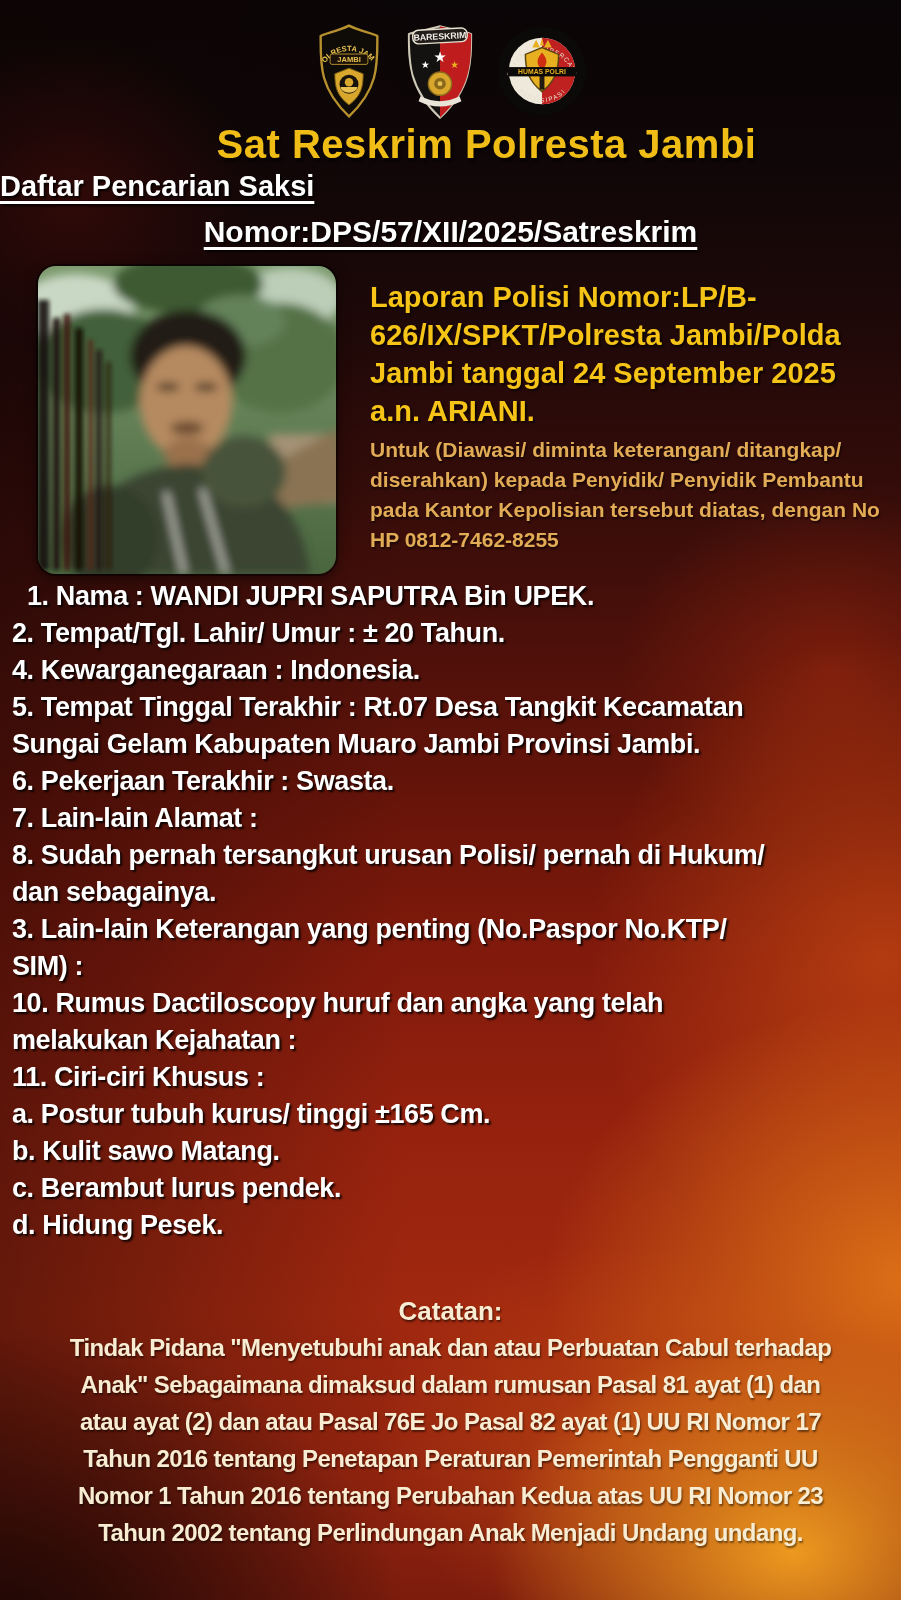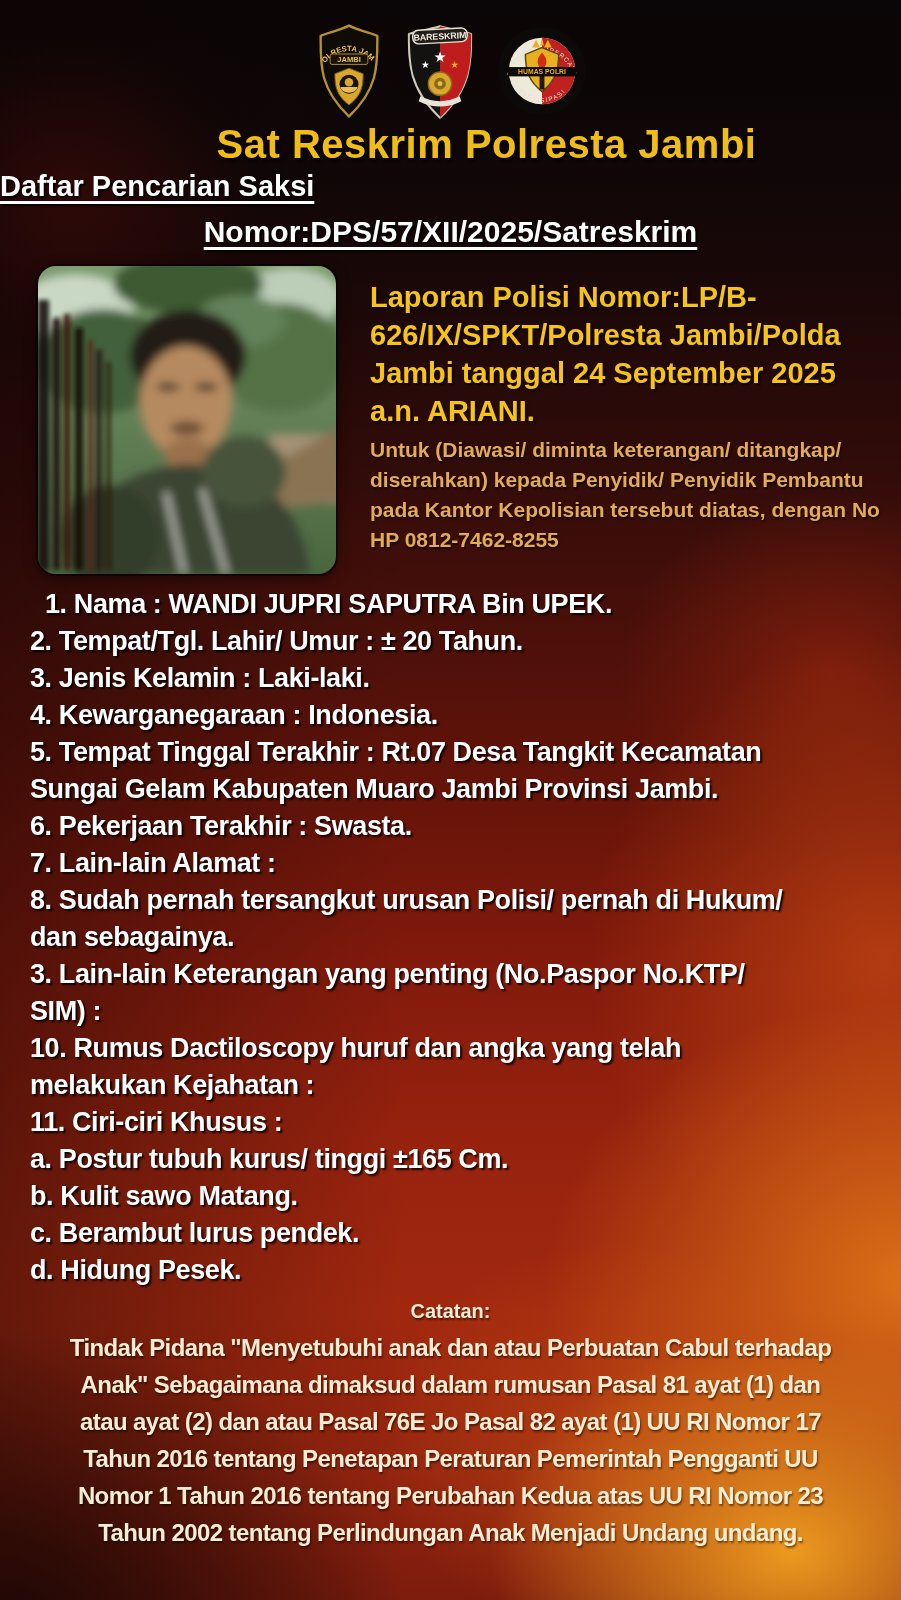--- a/index.html
+++ b/index.html
@@ -30,27 +30,27 @@
     text-decoration:underline;text-decoration-thickness:3px;text-underline-offset:5px;
     text-shadow:2px 2px 2px rgba(0,0,0,.8);}
   .photo{position:absolute;left:38px;top:266px;width:298px;height:308px;border-radius:18px;
     overflow:hidden;box-shadow:0 0 0 2px rgba(0,0,0,.45), 0 4px 14px rgba(0,0,0,.5);}
   .photo svg{display:block;width:100%;height:100%;}
   .report{position:absolute;left:370px;top:278px;width:540px;}
   .report-headline{font-size:29px;font-weight:bold;color:#f5c417;line-height:38px;
     white-space:pre-line;text-shadow:2px 2px 2px rgba(0,0,0,.65);}
   .report-instruction{margin-top:5px;font-size:21px;font-weight:bold;color:#e2ab55;
     line-height:30px;white-space:pre-line;text-shadow:1px 2px 2px rgba(0,0,0,.6);}
-  .details{position:absolute;left:30px;top:578px;width:860px;
+  .details{position:absolute;left:12px;top:578px;width:860px;
     font-size:27px;font-weight:bold;color:#ffffff;line-height:37px;letter-spacing:-0.4px;
-    text-shadow:2px 2px 2px rgba(0,0,0,.85);margin-top:8px;}
+    text-shadow:2px 2px 2px rgba(0,0,0,.85);}
   .detail-item{white-space:pre-line;}
   .detail-item:first-child{padding-left:15px;}
   .notes{position:absolute;left:20px;top:1293px;width:861px;text-align:center;color:#f8edd2;font-weight:bold;}
-  .notes-heading{font-size:20px;line-height:36px;text-shadow:1px 2px 2px rgba(0,0,0,.55);}
+  .notes-heading{font-size:26px;line-height:36px;text-shadow:1px 2px 2px rgba(0,0,0,.55);}
   .notes-body{font-size:24px;line-height:37px;letter-spacing:-0.6px;white-space:pre-line;
     text-shadow:1px 2px 2px rgba(0,0,0,.5);}
   svg text{font-family:"Liberation Sans",sans-serif;}
 </style>
 </head>
 <body>
 
 <div class="stage">
 
   <div class="badges">
@@ -159,21 +159,20 @@
 a.n. ARIANI.</div>
     <div class="report-instruction">Untuk (Diawasi/ diminta keterangan/ ditangkap/
 diserahkan) kepada Penyidik/ Penyidik Pembantu
 pada Kantor Kepolisian tersebut diatas, dengan No
 HP 0812-7462-8255</div>
   </div>
 
   <div class="details">
     <div class="detail-item">1. Nama : WANDI JUPRI SAPUTRA Bin UPEK.</div>
     <div class="detail-item">2. Tempat/Tgl. Lahir/ Umur : ± 20 Tahun.</div>
-    <div class="detail-item">3. Jenis Kelamin : Laki-laki.</div>
     <div class="detail-item">4. Kewarganegaraan : Indonesia.</div>
     <div class="detail-item">5. Tempat Tinggal Terakhir : Rt.07 Desa Tangkit Kecamatan
 Sungai Gelam Kabupaten Muaro Jambi Provinsi Jambi.</div>
     <div class="detail-item">6. Pekerjaan Terakhir : Swasta.</div>
     <div class="detail-item">7. Lain-lain Alamat :</div>
     <div class="detail-item">8. Sudah pernah tersangkut urusan Polisi/ pernah di Hukum/
 dan sebagainya.</div>
     <div class="detail-item">3. Lain-lain Keterangan yang penting (No.Paspor No.KTP/
 SIM) :</div>
     <div class="detail-item">10. Rumus Dactiloscopy huruf dan angka yang telah

